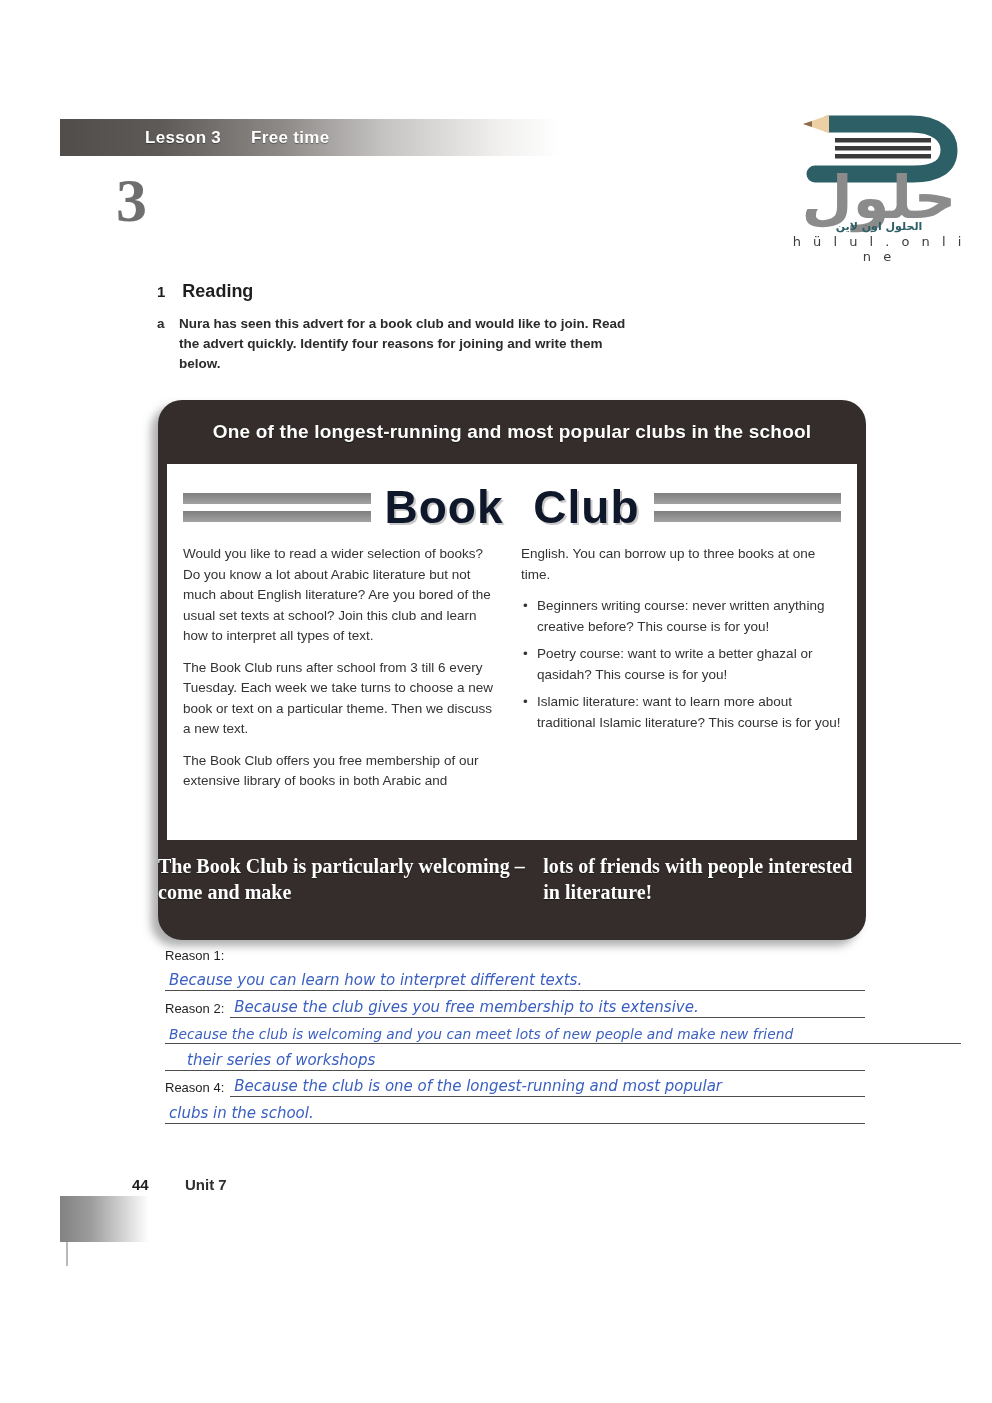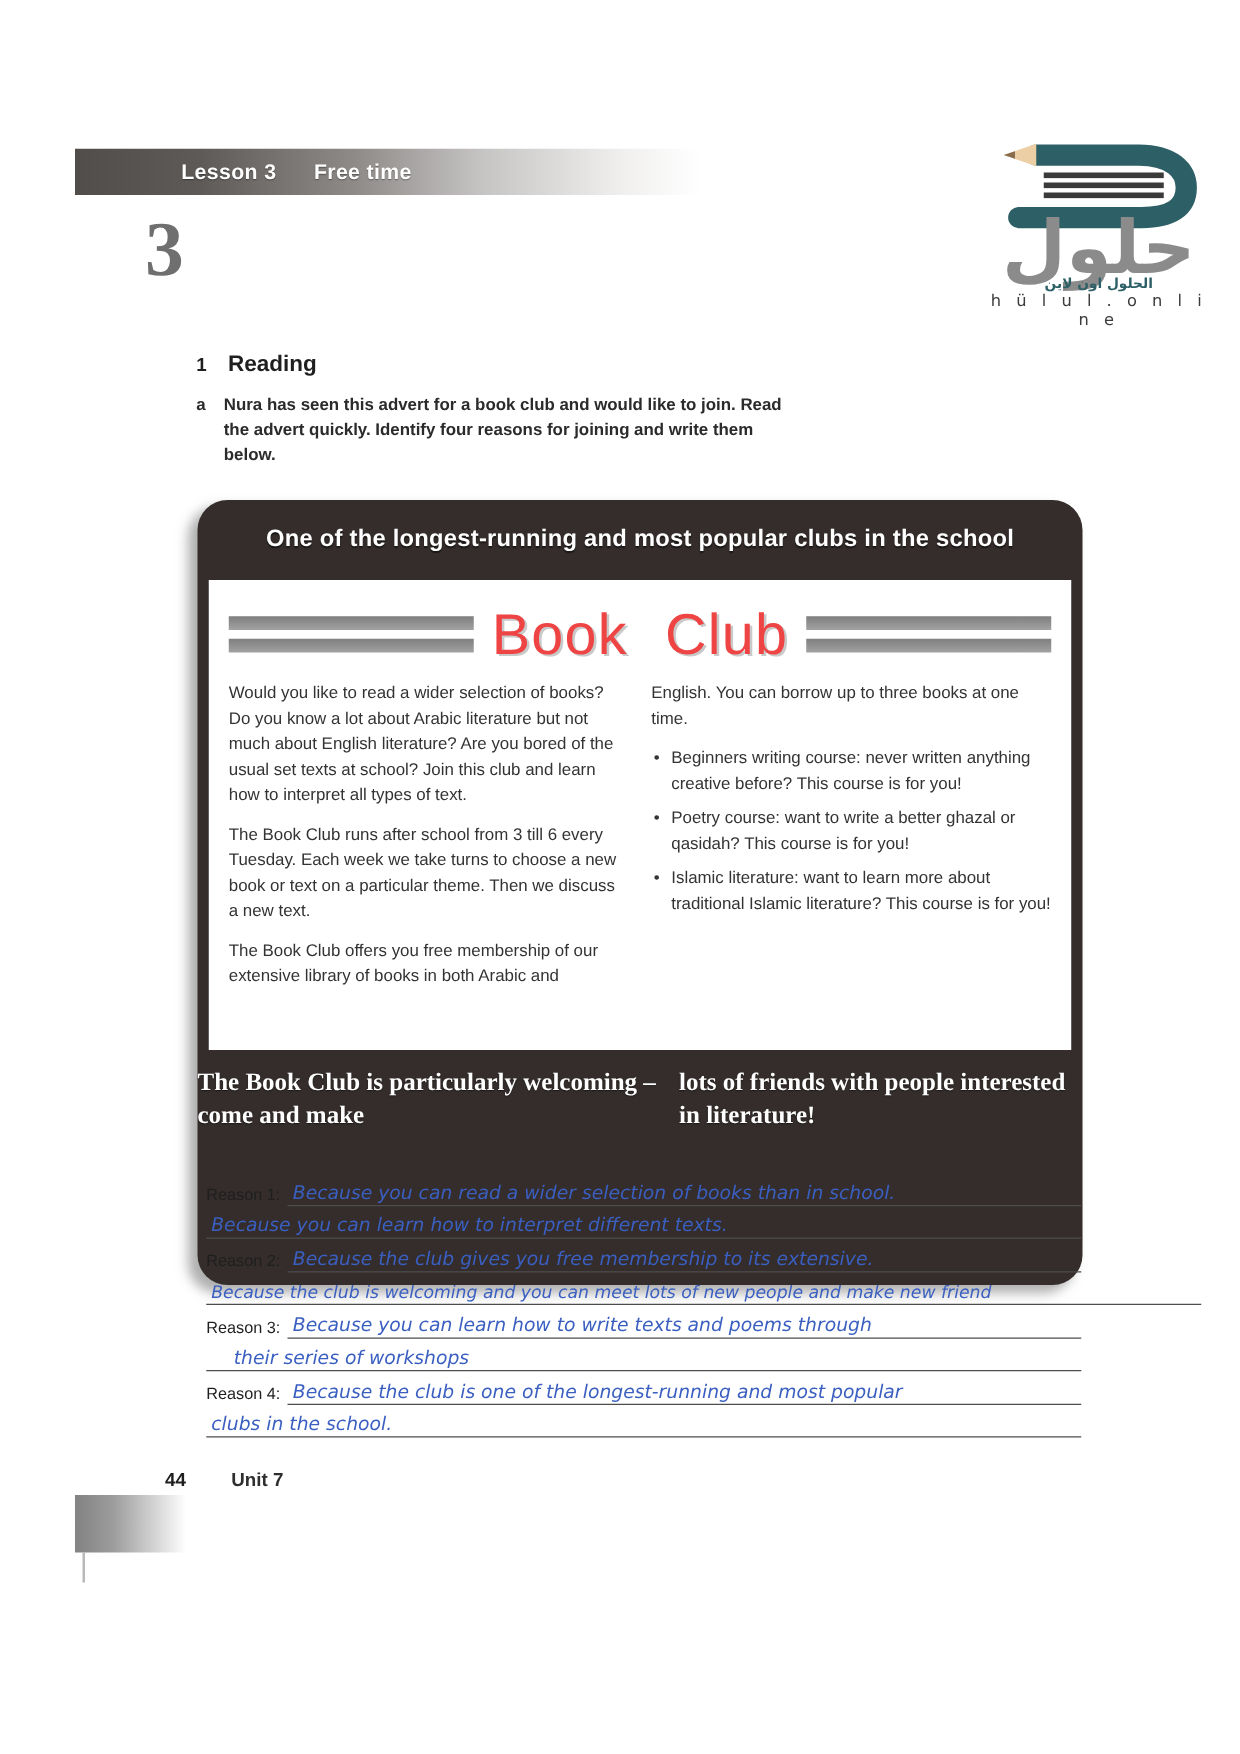--- a/index.html
+++ b/index.html
@@ -32,31 +32,31 @@
     letter-spacing:4px;margin-top:1px;}
 
   
   .sec-head{position:absolute;left:157px;top:281px;font-size:18px;font-weight:bold;color:#1f1f1f;}
   .sec-head .num{margin-right:12px;font-size:15px;}
   .task{position:absolute;left:157px;top:314px;width:480px;font-size:13.5px;font-weight:bold;
     color:#2b2b2b;line-height:20px;display:flex;}
   .task .letter{width:22px;flex:none;}
 
   
-  .advert{position:absolute;left:158px;top:400px;width:708px;height:628px;
+  .advert{position:absolute;left:158px;top:400px;width:708px;height:540px;
     background:#342d2c;border-radius:24px;
     box-shadow:-7px 6px 9px rgba(110,110,110,.55);}
   .ad-top{height:64px;display:flex;align-items:center;justify-content:center;}
   .ad-top span{color:#fff;font-weight:bold;font-size:19px;letter-spacing:.2px;
     text-shadow:0 1px 1px rgba(0,0,0,.5);}
   .ad-white{background:#fff;margin:0 9px;height:376px;padding:12px 16px 0 16px;box-sizing:border-box;}
   .ad-titlebar{display:flex;align-items:center;margin:4px 0 10px 0;}
   .stripes{flex:1;display:flex;flex-direction:column;gap:7px;}
   .stripes .bar{height:11px;background:linear-gradient(#7f7f7f,#a2a2a2);}
-  .ad-title{font-size:46px;font-weight:normal;color:#ef4444;letter-spacing:1px;word-spacing:16px;
+  .ad-title{font-size:46px;font-weight:bold;color:#0f172a;letter-spacing:1px;word-spacing:16px;
     padding:0 14px;text-shadow:2px 2px 0 #c9c9c9;white-space:nowrap;}
   .ad-cols{display:flex;gap:18px;}
   .col{flex:1;font-size:13.5px;line-height:20.5px;color:#333;}
   .col p{margin:0 0 11px 0;}
   .col ul{margin:0;padding:0;list-style:none;}
   .col li{position:relative;padding-left:16px;margin-bottom:7px;}
   .col li::before{content:"•";position:absolute;left:2px;top:0;color:#333;}
   .ad-bottom{height:78px;display:flex;flex-direction:row;align-items:center;justify-content:center;font-family:Liberation Serif, serif;}
   .ad-bottom span{color:#fff;font-weight:bold;font-size:20px;line-height:26px;
     text-shadow:0 1px 1px rgba(0,0,0,.5);}
@@ -149,38 +149,33 @@
     <div class="ad-bottom">
       <span>The Book Club is particularly welcoming – come and make</span>
       <span>lots of friends with people interested in literature!</span>
     </div>
   </div>
 
   <div class="answers">
 
     <div class="ans-line">
       <span class="ans-label">Reason 1:</span>
-      <span class="ans-write">Because you can read a wider selection of books than in school.</span>
     </div>
     <div class="ans-line">
       <span class="ans-write">Because you can learn how to interpret different texts.</span>
     </div>
 
     <div class="ans-line">
       <span class="ans-label">Reason 2:</span>
       <span class="ans-write">Because the club gives you free membership to its extensive.</span>
     </div>
     <div class="ans-line wide">
       <span class="ans-write cramped">Because the club is welcoming and you can meet lots of new people and make new friend</span>
     </div>
 
-    <div class="ans-line">
-      <span class="ans-label">Reason 3:</span>
-      <span class="ans-write">Because you can learn how to write texts and poems through</span>
-    </div>
     <div class="ans-line">
       <span class="ans-write indent">their series of workshops</span>
     </div>
 
     <div class="ans-line">
       <span class="ans-label">Reason 4:</span>
       <span class="ans-write">Because the club is one of the longest-running and most popular</span>
     </div>
     <div class="ans-line">
       <span class="ans-write">clubs in the school.</span>

